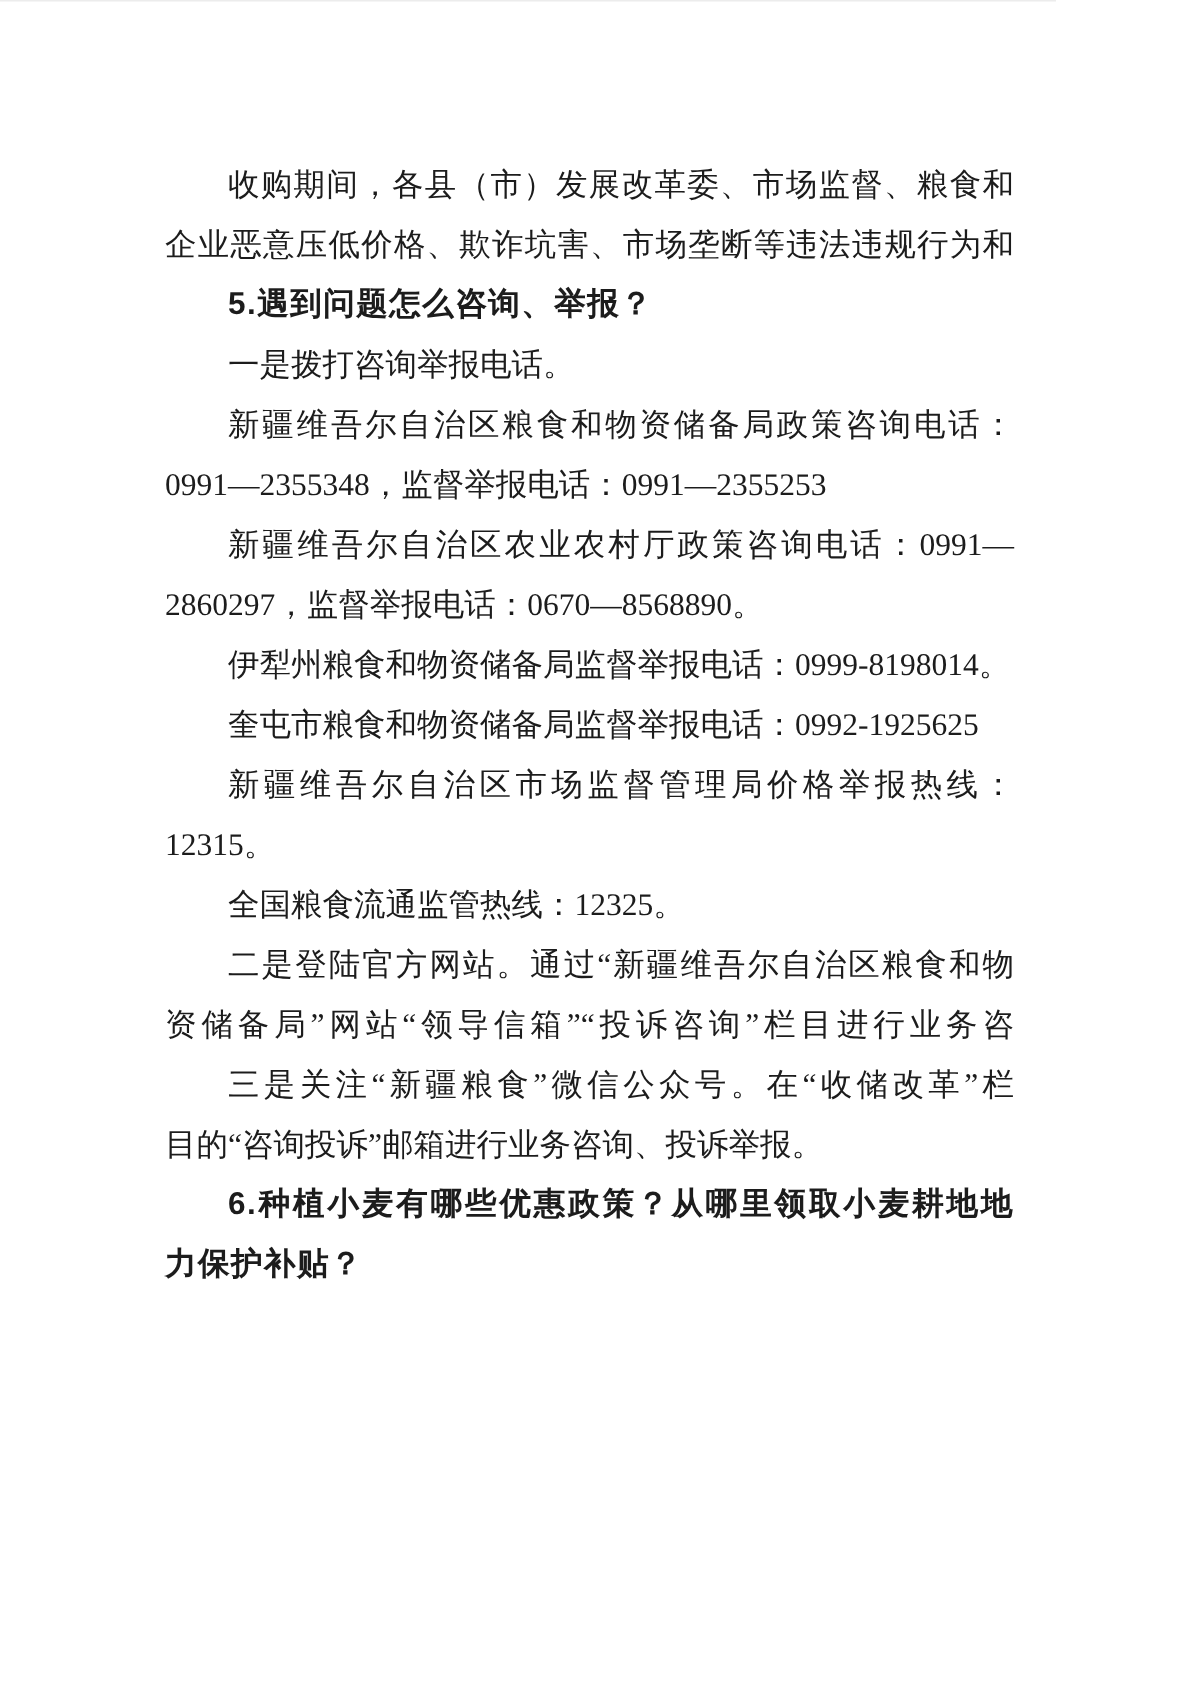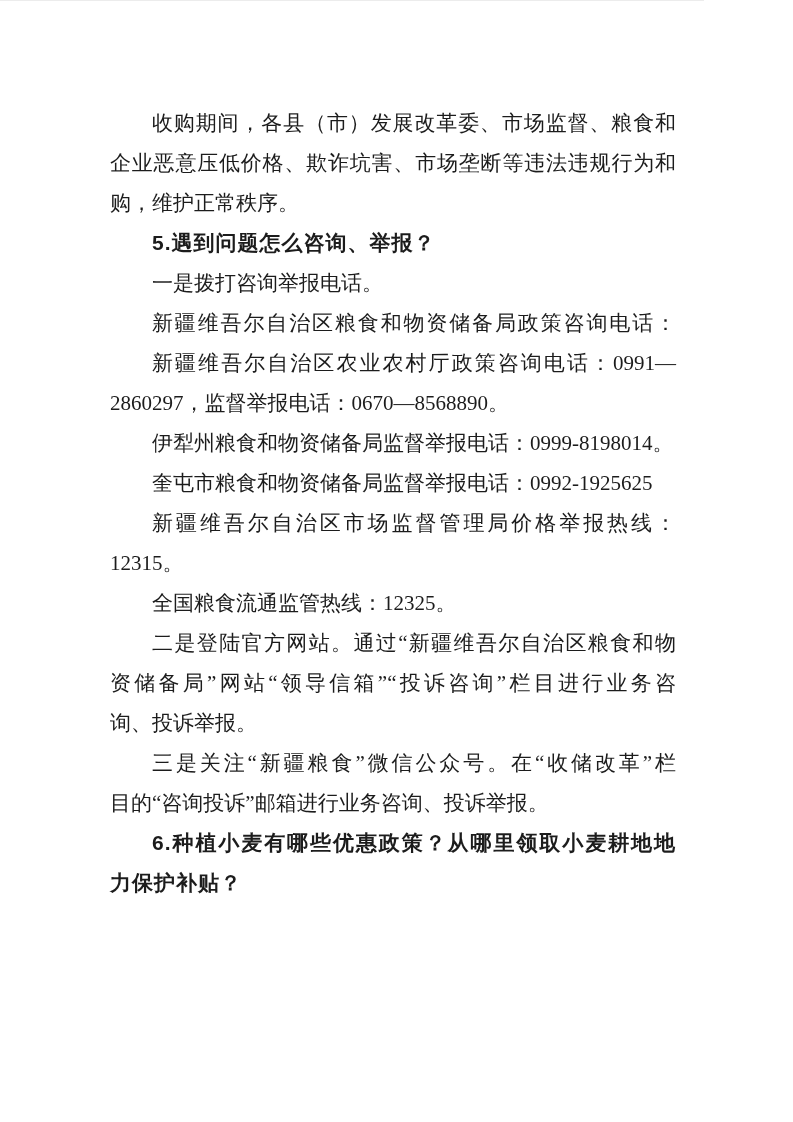--- a/index.html
+++ b/index.html
@@ -42,30 +42,30 @@
   }
 </style>
 </head>
 <body>
 
 <div class="page">
   <div class="text-body" id="doc-text" style="color: rgb(28, 28, 28);">
       <div class="paragraph body">
         <div class="line indent fill">收购期间，各县（市）发展改革委、市场监督、粮食和</div>
         <div class="line fill">企业恶意压低价格、欺诈坑害、市场垄断等违法违规行为和</div>
-        <div class="line last">购，维护正常秩序。</div>
       </div>
       <div class="paragraph heading">
         <div class="line indent last">5.遇到问题怎么咨询、举报？</div>
       </div>
       <div class="paragraph body">
         <div class="line indent last">一是拨打咨询举报电话。</div>
       </div>
       <div class="paragraph body">
         <div class="line indent fill">新疆维吾尔自治区粮食和物资储备局政策咨询电话：</div>
+        <div class="line last">0991—2355348，监督举报电话：0991—2355253</div>
       </div>
       <div class="paragraph body">
         <div class="line indent fill">新疆维吾尔自治区农业农村厅政策咨询电话：0991—</div>
         <div class="line last">2860297，监督举报电话：0670—8568890。</div>
       </div>
       <div class="paragraph body">
         <div class="line indent last">伊犁州粮食和物资储备局监督举报电话：0999-8198014。</div>
       </div>
       <div class="paragraph body">
         <div class="line indent last">奎屯市粮食和物资储备局监督举报电话：0992-1925625</div>
@@ -73,21 +73,20 @@
       <div class="paragraph body">
         <div class="line indent fill">新疆维吾尔自治区市场监督管理局价格举报热线：</div>
         <div class="line last">12315。</div>
       </div>
       <div class="paragraph body">
         <div class="line indent last">全国粮食流通监管热线：12325。</div>
       </div>
       <div class="paragraph body">
         <div class="line indent fill">二是登陆官方网站。通过“新疆维吾尔自治区粮食和物</div>
         <div class="line fill">资储备局”网站“领导信箱”“投诉咨询”栏目进行业务咨</div>
-        <div class="line last">询、投诉举报。</div>
       </div>
       <div class="paragraph body">
         <div class="line indent fill">三是关注“新疆粮食”微信公众号。在“收储改革”栏</div>
         <div class="line last">目的“咨询投诉”邮箱进行业务咨询、投诉举报。</div>
       </div>
       <div class="paragraph heading">
         <div class="line indent fill">6.种植小麦有哪些优惠政策？从哪里领取小麦耕地地</div>
         <div class="line last">力保护补贴？</div>
       </div>
     </div>

